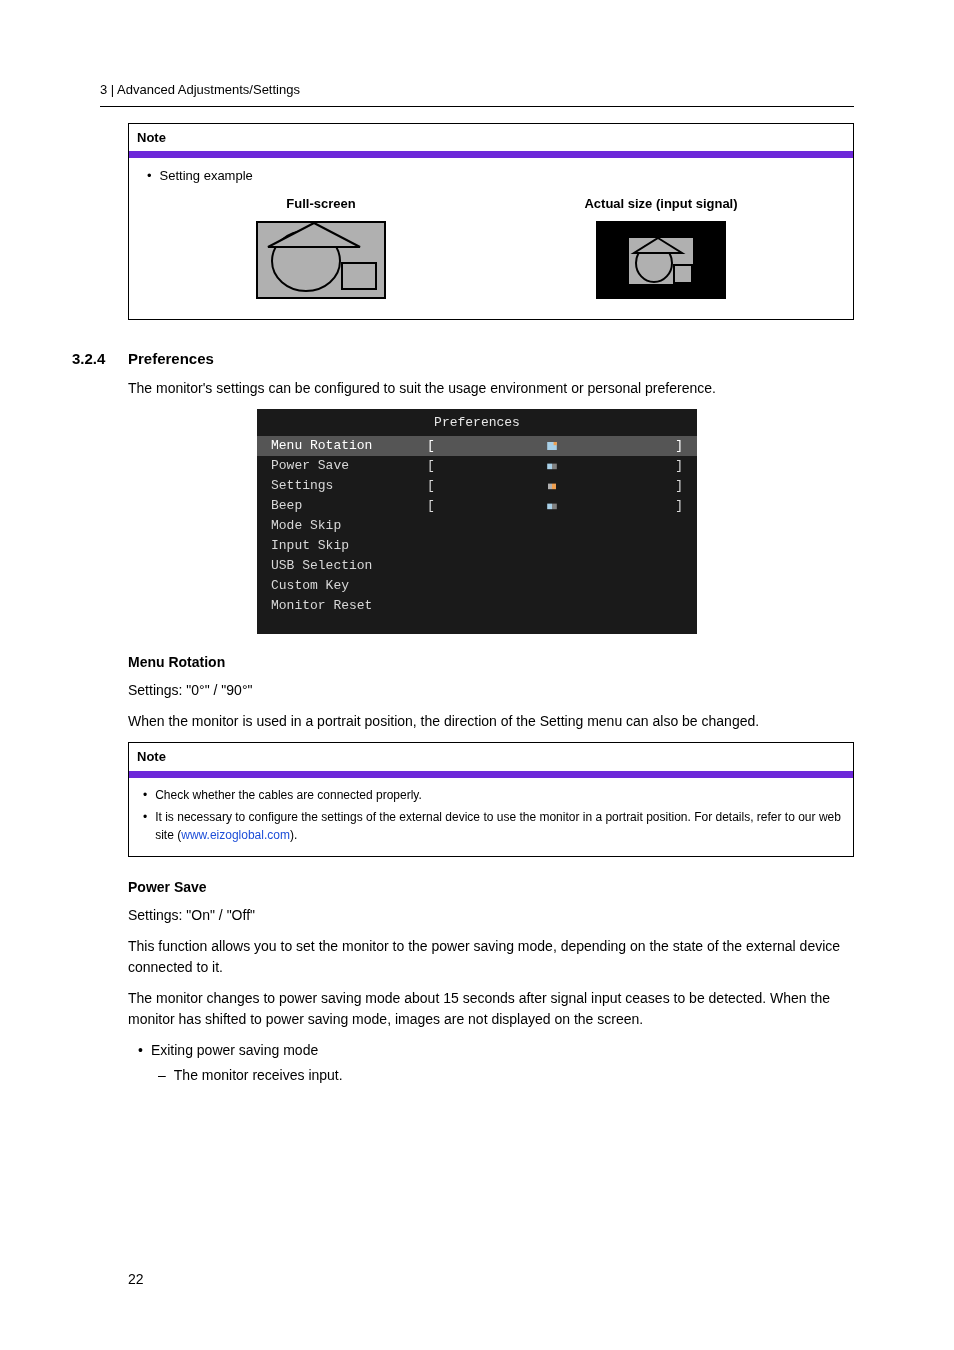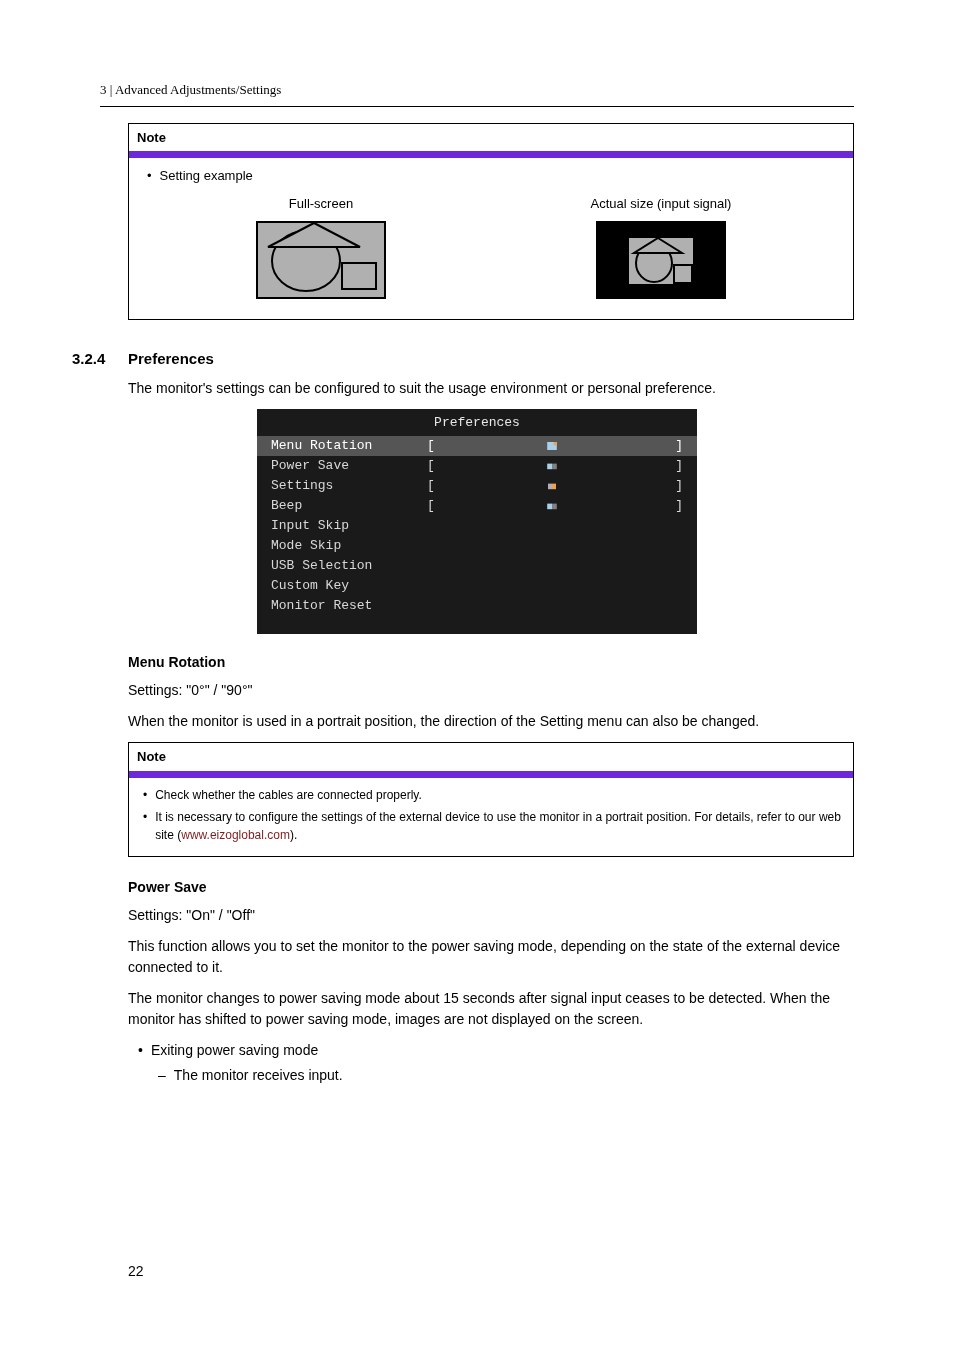--- a/index.html
+++ b/index.html
@@ -11,40 +11,39 @@
       color: #000;
       padding: 80px 100px 40px 100px;
       font-size: 14px;
       line-height: 1.5;
     }
     .header {
       font-size: 13px;
       padding-bottom: 6px;
       border-bottom: 1px solid #000;
       margin-bottom: 16px;
-      font-family: Liberation Serif, serif;
     }
     .note-box {
       border: 1px solid #000;
       margin-left: 28px;
       margin-bottom: 28px;
     }
     .note-title {
       border-bottom: 7px solid #6d28d9;
       padding: 4px 8px;
       font-weight: bold;
       font-size: 13px;
     }
     .note-body {
       padding: 6px 12px 20px 12px;
       font-size: 13px;
     }
     .bullet-row { display: flex; align-items: flex-start; margin: 2px 0 8px 6px; }
     .bullet-dot { margin-right: 8px; }
-    .examples { display: flex; justify-content: space-around; margin-top: 4px; padding: 0 10px; }
+    .examples { display: flex; justify-content: space-around; margin-top: 4px; padding: 0 10px; font-weight: bold; }
     .example-col { display: flex; flex-direction: column; align-items: center; width: 180px; }
     .example-label { font-size: 13px; margin-bottom: 8px; text-align: center; }
     .example-svg { width: 130px; height: 78px; }
     .section-row { display: flex; }
     .section-num { width: 56px; font-weight: bold; font-size: 15px; margin-left: -28px;}
     .section-title { font-weight: bold; font-size: 15px; }
     .body-text { margin-left: 28px; margin-bottom: 10px; font-size: 14px; margin-top: 7px; }
     .osd {
       margin: 8px auto 18px auto;
       width: 440px;
@@ -58,24 +57,24 @@
     .osd-row { display: flex; height: 20px; align-items: center; padding: 0 14px; }
     .osd-row.selected { background: #555; color: #fff; }
     .osd-label { width: 150px; }
     .osd-lbr { width: 20px; text-align: center; }
     .osd-val { flex: 1; display: flex; align-items: center; justify-content: center; }
     .osd-rbr { width: 20px; text-align: right; }
     .subhead { margin-left: 28px; font-weight: bold; font-size: 14px; margin-bottom: 4px; }
     .note2 { margin-left: 28px; border: 1px solid #000; margin-bottom: 20px; margin-top: 8px;}
     .note2-body { padding: 6px 10px 8px 10px; font-size: 12px; }
     .note2-body .bullet-row { margin: 2px 0 4px 4px; }
-    .link { color: #7f1d1d; }
+    .link { color: #1d4ed8; }
     .list-outer { margin-left: 38px; display:flex; align-items:flex-start; margin-bottom:4px; font-size:14px;}
     .list-inner { margin-left: 58px; display:flex; align-items:flex-start; font-size:14px;}
-    .page-num { position: absolute; left: 128px; bottom: 68px; font-size: 14px; margin-top: 8px; }
+    .page-num { position: absolute; left: 128px; bottom: 60px; font-size: 14px; margin-top: 8px; }
     .icon-box { width:16px; height:10px; }
   </style>
 </head>
 <body>
 
 <div class="header">3  |  Advanced Adjustments/Settings</div>
 
 <div class="note-box">
   <div class="note-title">Note</div>
   <div class="note-body">
@@ -154,24 +153,24 @@
         <div class="osd-lbr">[</div>
         <div class="osd-val">
           <svg class="icon-box" viewBox="0 0 20 12">
             <rect x="4" y="3" width="6" height="7" fill="#a8d0e8"></rect>
             <rect x="10" y="3" width="6" height="7" fill="#808080"></rect>
           </svg>
         </div>
         <div class="osd-rbr">]</div>
       </div>
       <div class="osd-row">
+        <div class="osd-label">Mode Skip</div>
+      </div>
+      <div class="osd-row">
         <div class="osd-label">Input Skip</div>
-      </div>
-      <div class="osd-row">
-        <div class="osd-label">Mode Skip</div>
       </div>
       <div class="osd-row">
         <div class="osd-label">USB Selection</div>
       </div>
       <div class="osd-row">
         <div class="osd-label">Custom Key</div>
       </div>
       <div class="osd-row">
         <div class="osd-label">Monitor Reset</div>
       </div>

